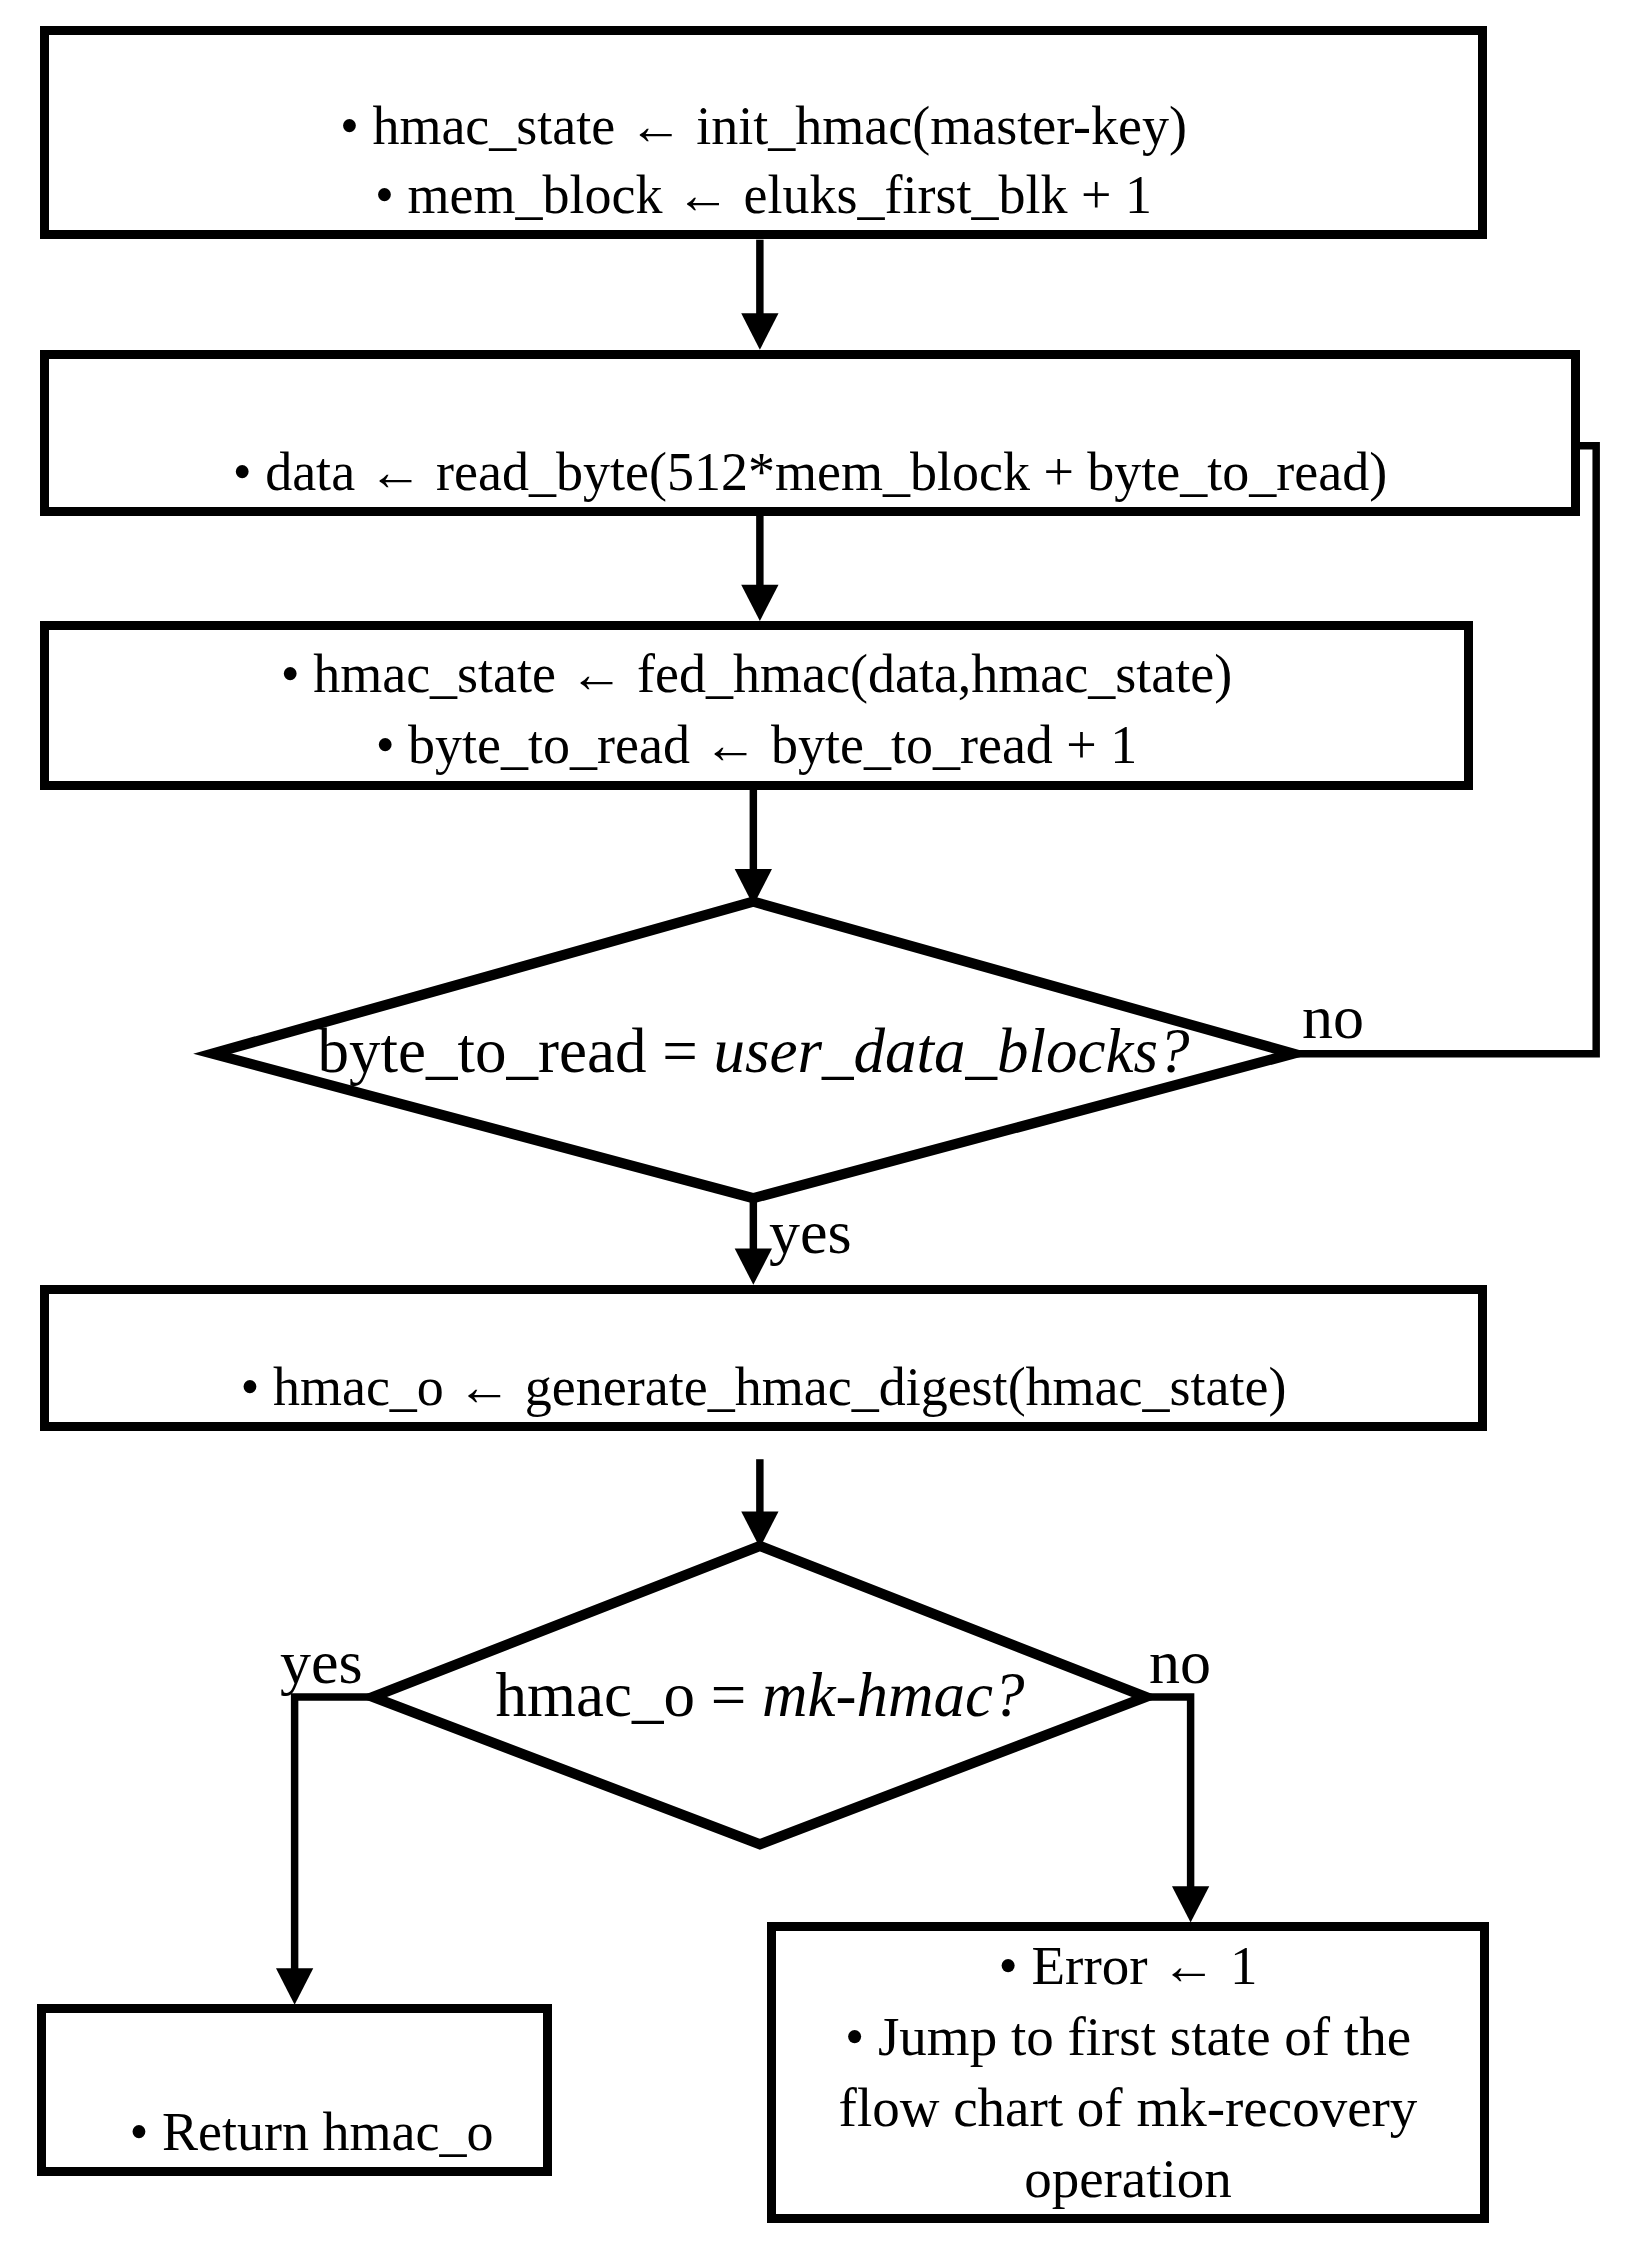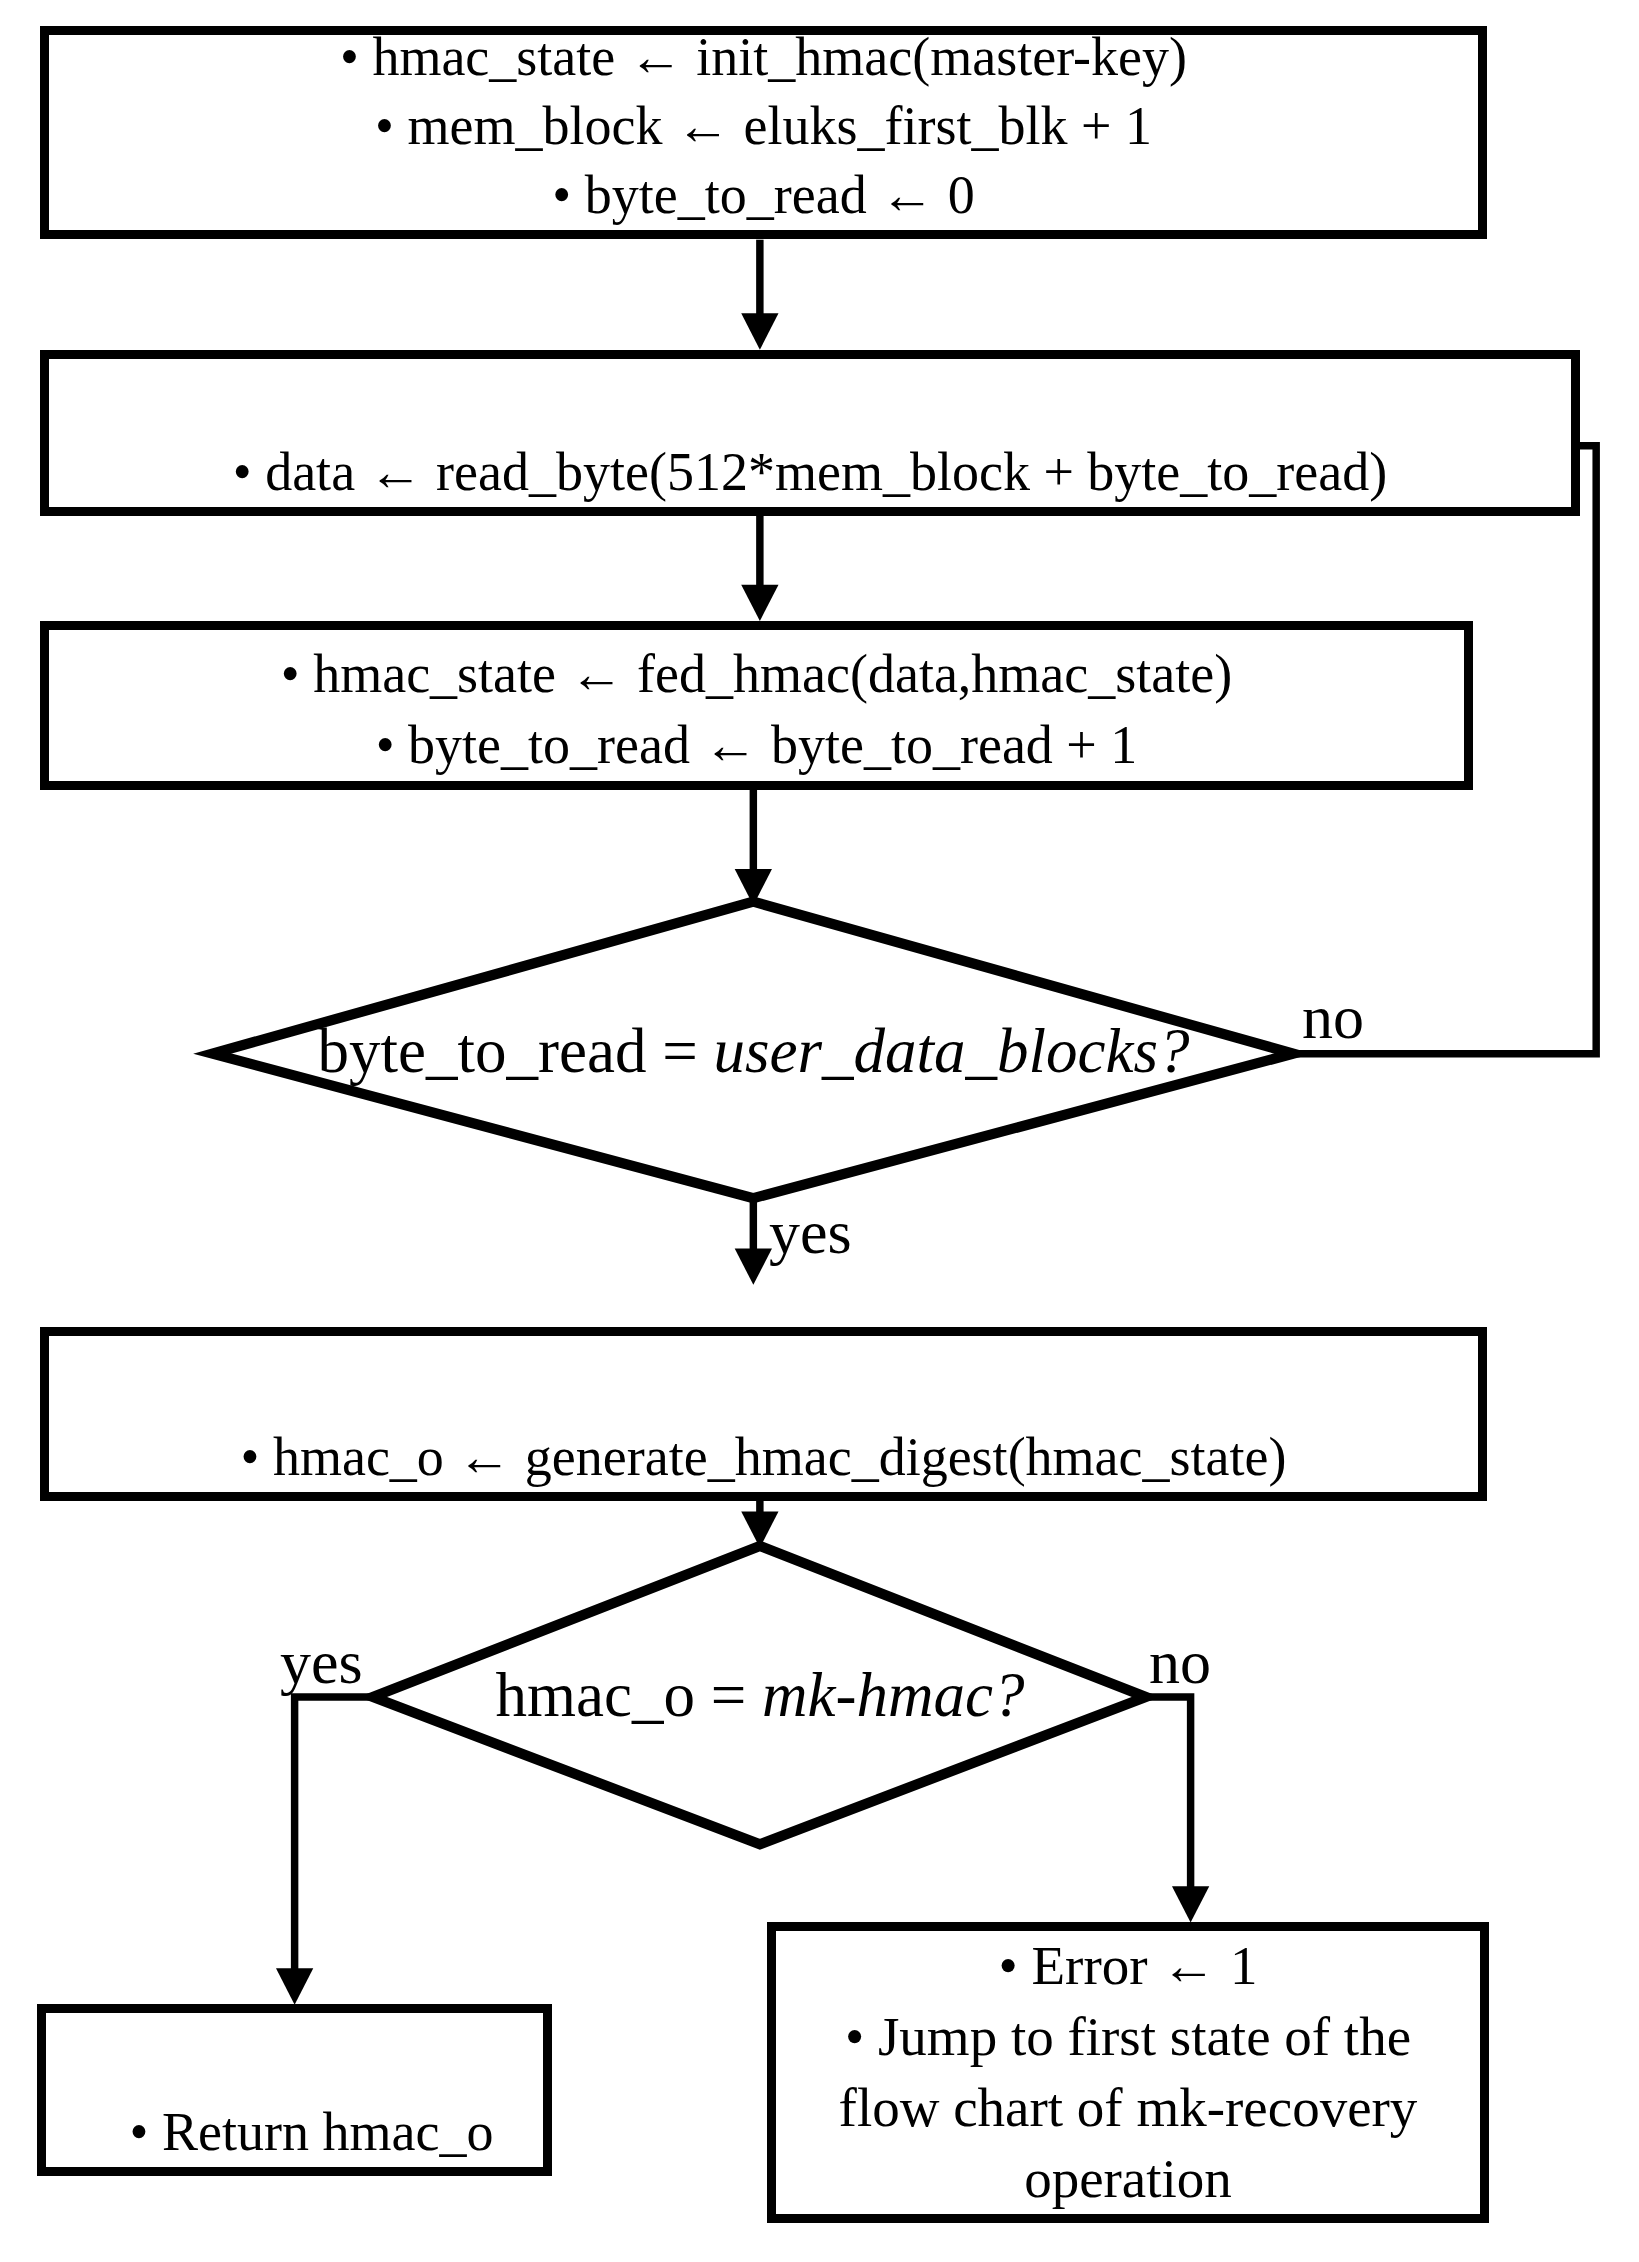--- a/index.html
+++ b/index.html
@@ -88,33 +88,32 @@
     <polyline class="edge" points="1229,1820 1277,1820 1277,2025"></polyline>
     <polygon class="head" points="1257,2023 1297,2023 1277,2062"></polygon>
 
     <polygon class="dshape" points="808,967 1387,1130 808,1285 228,1130"></polygon>
     <polygon class="dshape" points="815,1658 1229,1820 815,1978 400,1820"></polygon>
   </svg>
 
   <div class="pbox" style="left:40px; top:26px; width:1447px; height:213px;">
     <div>• hmac_state ← init_hmac(master-key)</div>
     <div>• mem_block ← eluks_first_blk + 1</div>
-    <div>• byte_to_read ← 0</div>
   </div>
 
   <div class="pbox" style="left:40px; top:350px; width:1540px; height:166px;">
     <div>• data ← read_byte(512*mem_block + byte_to_read)</div>
   </div>
 
   <div class="pbox" style="left:40px; top:621px; width:1433px; height:169px; line-height:71px;">
     <div>• hmac_state ← fed_hmac(data,hmac_state)</div>
     <div>• byte_to_read ← byte_to_read + 1</div>
   </div>
 
-  <div class="pbox" style="left:40px; top:1327px; width:1447px; height:174px;">
+  <div class="pbox" style="left:40px; top:1285px; width:1447px; height:146px;">
     <div>• hmac_o ← generate_hmac_digest(hmac_state)</div>
   </div>
 
   <div class="pbox" style="left:37px; top:2004px; width:515px; height:172px;padding-left:34px;">
     <div>• Return hmac_o</div>
   </div>
 
   <div class="pbox small" style="left:767px; top:1922px; width:722px; height:301px;">
     <div>• Error ← 1</div>
     <div>• Jump to first state of the</div>

